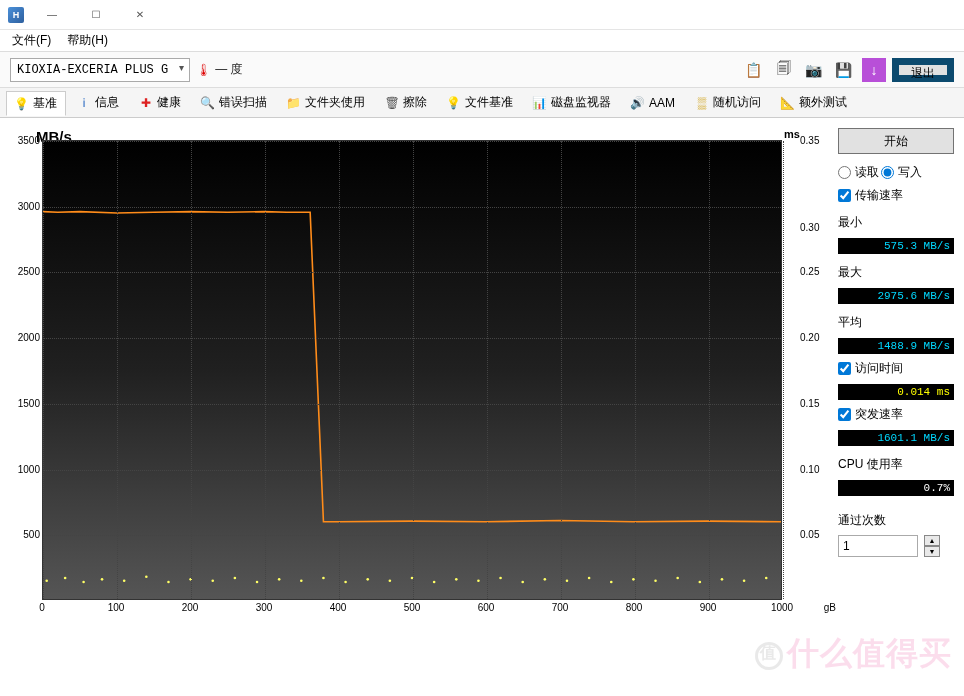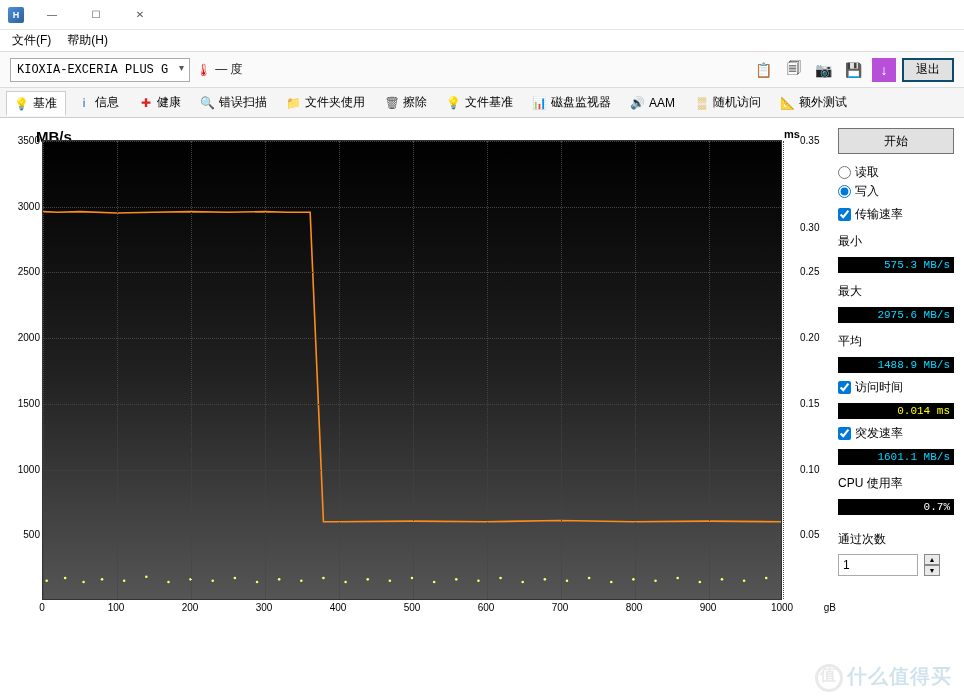--- a/index.html
+++ b/index.html
@@ -11,30 +11,30 @@
 .titlebar .win-btn { width: 44px; height: 30px; display: flex; align-items: center; justify-content: center; color: #555; cursor: pointer; font-size:10px;}
 .menubar { height: 22px; display: flex; align-items: center; padding: 0 4px; font-size: 12px; border-bottom: 1px solid #ddd; }
 .menubar .menu-item { padding: 2px 8px; cursor: pointer; }
 .toolbar-row { height: 36px; display: flex; align-items: center; padding: 4px 10px; gap: 6px; border-bottom: 1px solid #ddd; background:#fafafa;}
 .device-select { flex: 0 0 560px; height: 24px; border: 1px solid #aaa; background: #fff; font-family: "Courier New", monospace; font-size: 12px; padding: 2px 20px 2px 6px; appearance: none; position: relative; }
 .select-wrap{position:relative;display:inline-block;}
 .select-wrap::after{content:"▾";position:absolute;right:6px;top:4px;font-size:10px;color:#555;pointer-events:none;}
 .tool-icon { width: 24px; height: 24px; display:flex;align-items:center;justify-content:center; border:1px solid transparent; cursor:pointer; font-size:14px;}
 .spacer{flex:1;}
 .temp-area{display:flex;align-items:center;gap:4px;font-size:12px;color:#222;}
-.exit-btn{height:24px;padding:0 12px;border:2px solid #0c4a6e;background:#e1e1e1;cursor:pointer;font-size:12px;}
+.exit-btn{height:24px;padding:0 12px;border:7px solid #0c4a6e;background:#e1e1e1;cursor:pointer;font-size:12px;}
 .tabs-row { height: 30px; display: flex; align-items: center; gap: 2px; padding: 2px 6px; border-bottom: 1px solid #ccc; background:#f5f5f5; font-size: 12px; }
 .tab { display: flex; align-items: center; gap: 4px; padding: 3px 8px; cursor: pointer; border:1px solid transparent;}
 .tab.active { background: #fff; border:1px solid #ccc; border-bottom:1px solid #fff; position:relative; top:1px;}
 .tab .ticon{width:14px;height:14px;display:flex;align-items:center;justify-content:center;font-size:12px;}
 .content { display: flex; height: calc(696px - 30px - 22px - 36px - 30px); }
 .chart-area { flex: 1; padding: 10px 4px 4px 10px; position: relative; }
 .right-panel { width: 132px; padding: 10px 10px 4px 6px; font-size: 12px; display:flex;flex-direction:column;gap:6px;}
 .start-btn{width:100%;height:26px;border:1px solid #737373;background:#e1e1e1;cursor:pointer;font-size:12px;}
-.radio-group,.cb-group{display:flex;flex-direction:column;gap:2px;margin-top:4px;}
+.radio-group,.cb-group{display:flex;flex-direction:row;gap:2px;margin-top:4px;}
 .radio-lbl,.cb-lbl{display:flex;align-items:center;gap:4px;cursor:pointer;}
 .stat-label{margin-top:4px;}
 .stat-box{background:#000;color:#00d8ff;font-family:"Courier New",monospace;font-size:11px;padding:2px 4px;text-align:right;margin-top:1px;}
 .stat-box.yellow{color:#ffff00;}
 .stat-box.white{color:#fff;}
 .num-input{width:60px;height:22px;border:1px solid #aaa;font-size:12px;padding:0 4px;}
 .num-wrap{display:flex;align-items:center;gap:6px;}
 .spin{display:flex;flex-direction:column;}
 .spin-btn{width:16px;height:11px;border:1px solid #888;background:#e9e9e9;font-size:7px;line-height:7px;display:flex;align-items:center;justify-content:center;cursor:pointer;}
 
@@ -45,21 +45,21 @@
 .grid-line-v{position:absolute;top:0;bottom:0;border-left:1px dotted #444;}
 .grid-line-h{position:absolute;left:0;right:0;border-top:1px dotted #444;}
 .yaxis-l{position:absolute;left:0;top:12px;height:460px;width:30px;}
 .yaxis-r{position:absolute;right:-22px;top:12px;height:460px;width:30px;}
 .ytick{position:absolute;font-size:10px;width:30px;text-align:right;transform:translateY(-50%);}
 .ytick.right{text-align:left;}
 .xaxis{position:absolute;left:32px;top:474px;width:740px;height:20px;}
 .xtick{position:absolute;font-size:10px;transform:translateX(-50%);}
 .xunit{position:absolute;right:-28px;top:474px;font-size:10px;}
 svg.plot{position:absolute;left:0;top:0;width:100%;height:100%;}
-.watermark{position:absolute;right:12px;bottom:4px;opacity:0.18;font-size:20px;font-weight:bold;color:#0369a1;letter-spacing:1px;}
+.watermark{position:absolute;right:12px;bottom:20px;opacity:0.18;font-size:32px;font-weight:bold;color:#ec4899;letter-spacing:1px;}
 .wm-icon{display:inline-block;width:28px;height:28px;border:3px solid #888;border-radius:50%;vertical-align:middle;margin-right:4px;position:relative;}
 .wm-icon::after{content:"值";position:absolute;left:2px;top:-2px;font-size:16px;color:#888;}
 input[type=radio],input[type=checkbox]{accent-color:#0078d7;}
 input:disabled{color:#888;}
 </style>
 </head>
 <body>
 
 <div class="titlebar">
   <span class="app-icon">H</span>

